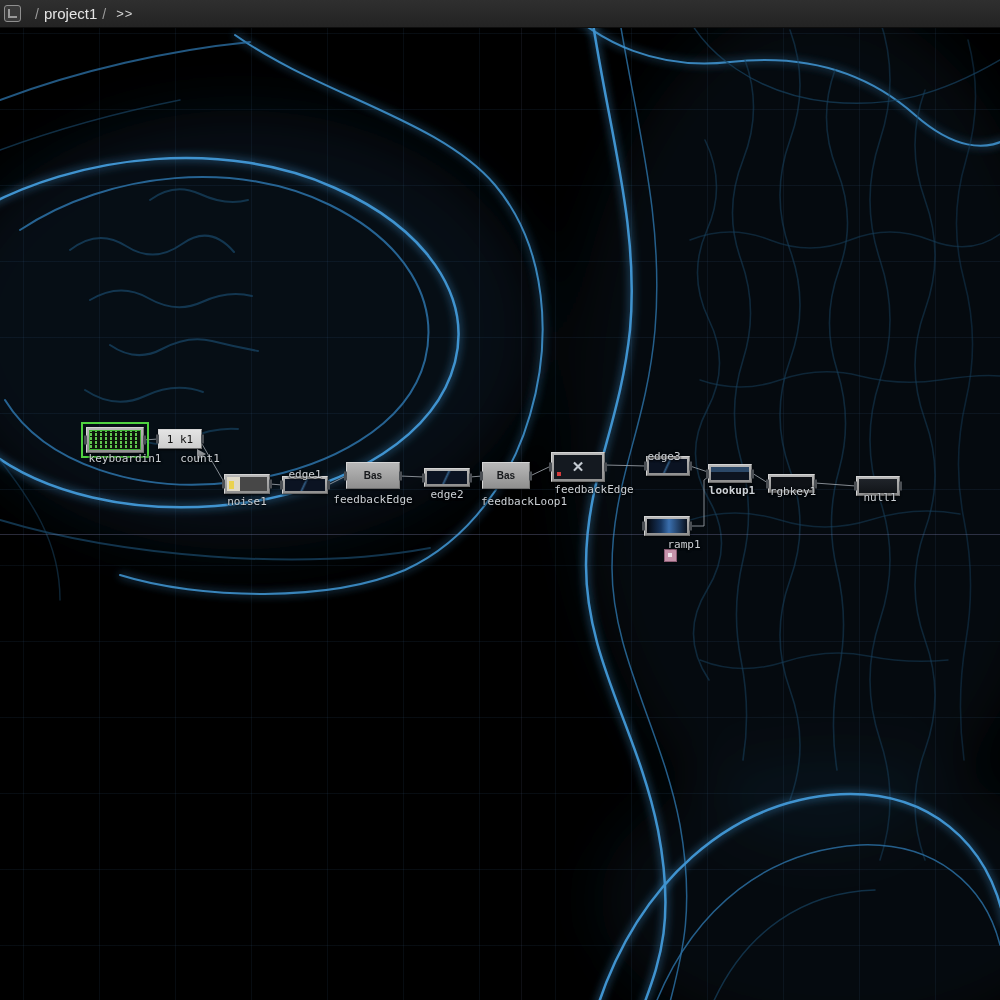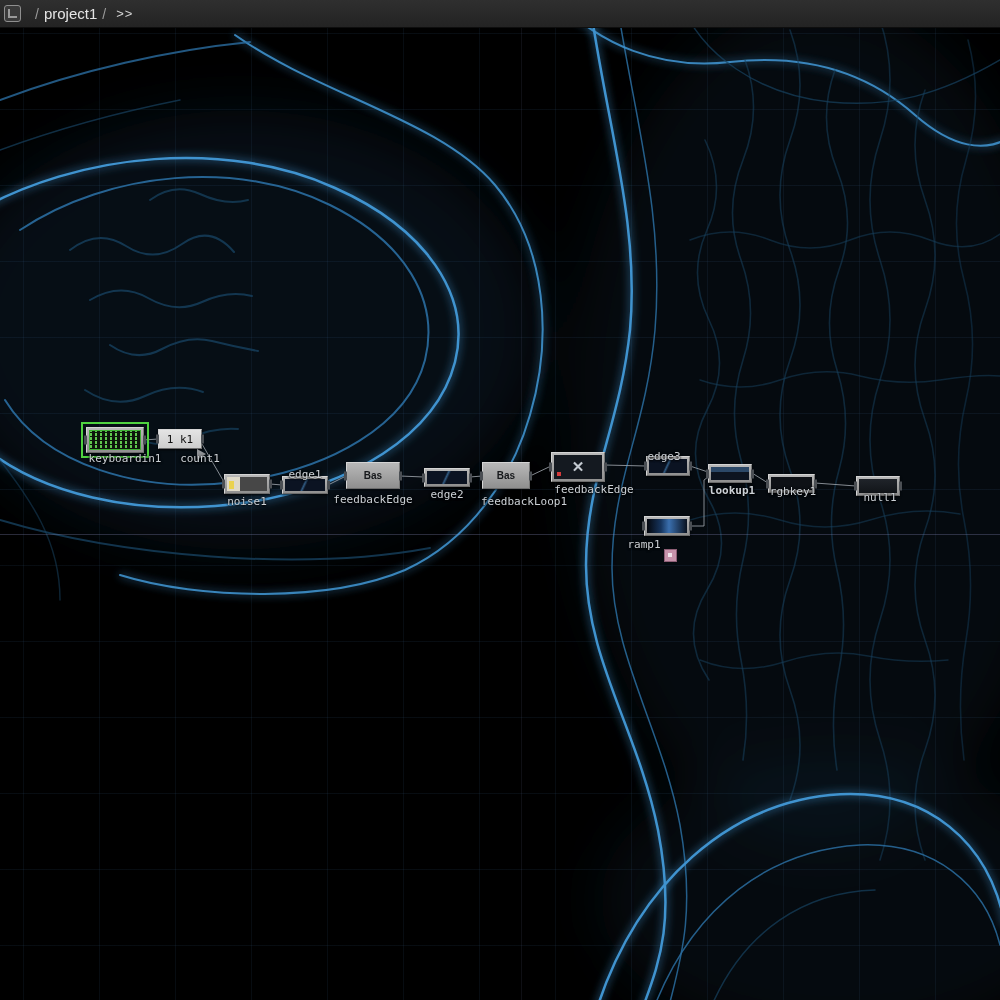--- a/index.html
+++ b/index.html
@@ -240,21 +240,21 @@
         <div class="thumb thumb-dark"></div>
       </div>
       <div class="node-label" style="left: 793px; top: 485px;">rgbkey1</div>
       <div class="node kind-top" style="left: 856px; top: 476px; width: 44px; height: 20px;">
         <div class="thumb thumb-null"></div>
       </div>
       <div class="node-label" style="left: 880px; top: 491px;">null1</div>
       <div class="node kind-top" style="left: 644px; top: 516px; width: 46px; height: 20px;">
         <div class="thumb thumb-ramp"></div>
       </div>
-      <div class="node-label" style="left: 644px; top: 538px;">ramp1</div>
+      <div class="node-label" style="left: 684px; top: 538px;">ramp1</div>
       <div class="deco-flag" style="left: 197px; top: 449px; position: absolute;"></div>
       <div class="deco-pink" style="left: 664px; top: 549px; position: absolute;"></div>
     </div>
 </div>
 
 <div id="topbar">
   <div class="pane-icon"></div>
   <span class="crumb-sep">/</span>
   <span class="crumb">project1</span>
   <span class="crumb-sep">/</span>

